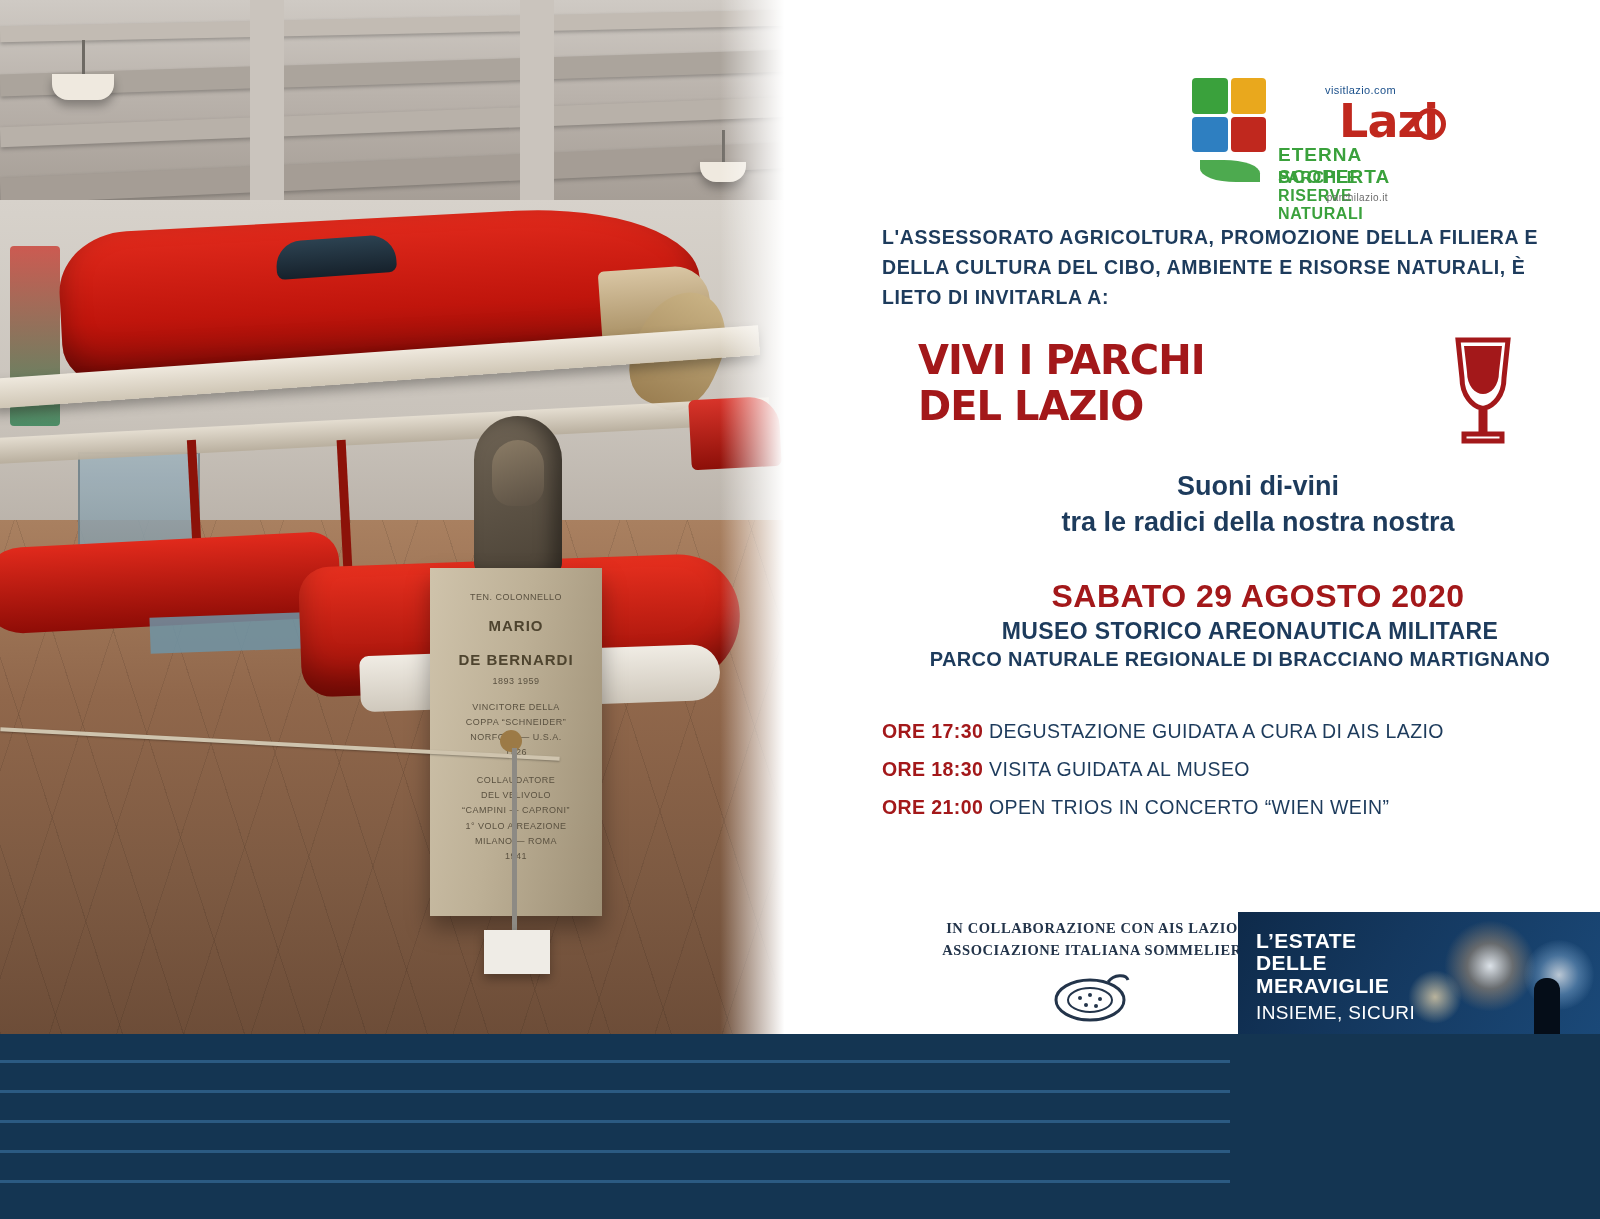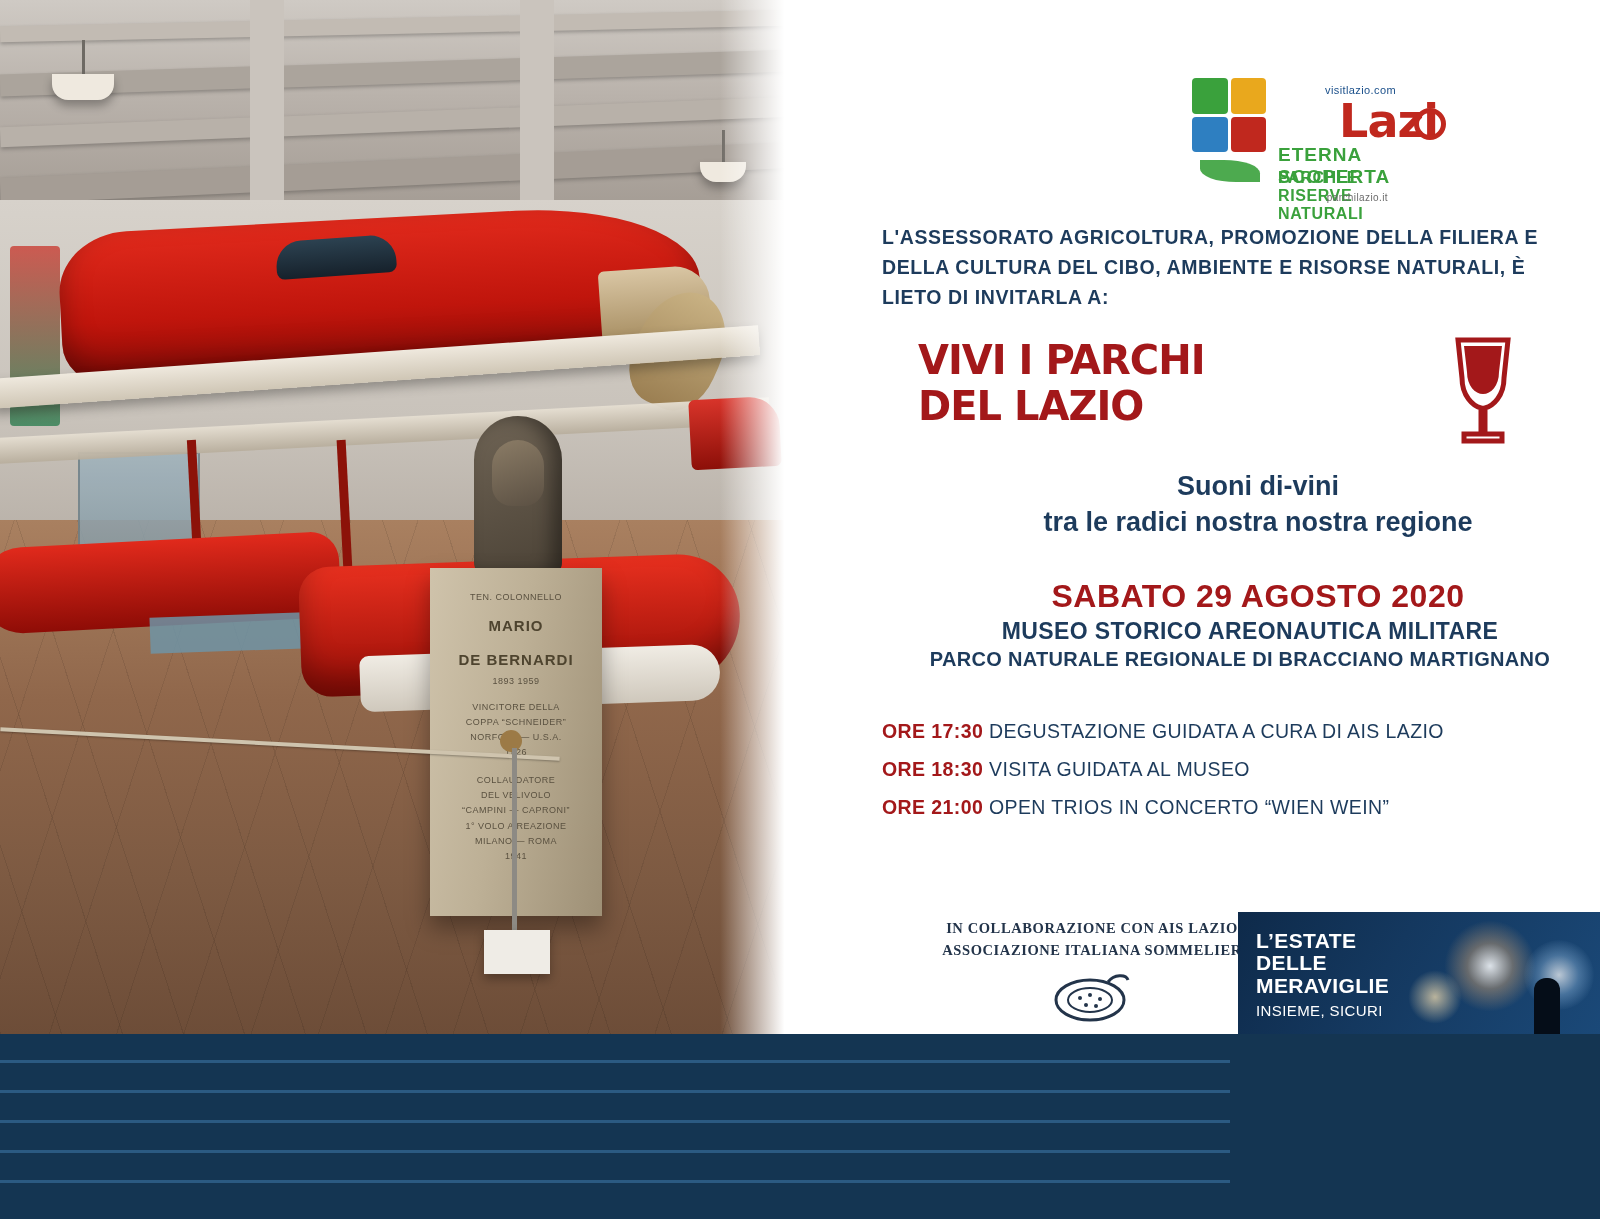--- a/index.html
+++ b/index.html
@@ -206,21 +206,21 @@
     background:linear-gradient(120deg,#0e2a4a 0%,#14385f 40%,#1b4a7a 100%);
     overflow:hidden;
   }
   .fw{position:absolute;border-radius:50%;}
   .fw1{left:206px;top:8px;width:92px;height:92px;background:radial-gradient(circle, rgba(255,255,255,.85) 0%, rgba(255,190,120,.35) 35%, rgba(255,160,90,0) 70%);}
   .fw2{left:286px;top:28px;width:70px;height:70px;background:radial-gradient(circle, rgba(255,255,255,.7) 0%, rgba(180,220,255,.3) 40%, rgba(120,190,255,0) 72%);}
   .fw3{left:170px;top:58px;width:54px;height:54px;background:radial-gradient(circle, rgba(255,230,180,.7) 0%, rgba(255,190,120,0) 70%);}
   .silhouette{position:absolute;left:296px;top:66px;width:26px;height:56px;background:#050d18;border-radius:12px 12px 0 0;}
   .estate-txt{position:absolute;left:18px;top:18px;color:#fff;}
   .estate-l1{font-size:21px;font-weight:bold;letter-spacing:.4px;line-height:1.06;}
-  .estate-l4{font-size:15px;font-weight:400;letter-spacing:.4px;margin-top:5px;}
+  .estate-l4{font-size:19px;font-weight:400;letter-spacing:.4px;margin-top:5px;}
 
   
   .bottom{position:absolute;left:0;top:1034px;width:1600px;height:185px;background:#143552;}
   .bline{position:absolute;left:0;height:3px;background:#2b5a82;}
   .bl1{top:26px;width:1230px;}
   .bl2{top:56px;width:1230px;}
   .bl3{top:86px;width:1230px;}
   .bl4{top:116px;width:1230px;}
   .bl5{top:146px;width:1230px;}
 
@@ -335,21 +335,21 @@
       <div class="glass">
         <svg width="90" height="120" viewBox="0 0 90 120">
           <path d="M22 8 H72 L68 46 C68 64 57 74 49 76 L49 102 H66 V109 H28 V102 H45 L45 76 C37 74 26 64 26 46 Z" fill="none" stroke="#a3181a" stroke-width="5"></path>
           <path d="M28 14 H66 L63 40 C63 54 55 62 47 62 C39 62 31 54 31 40 Z" fill="#a3181a"></path>
         </svg>
       </div>
     </div>
 
     <div class="subtitle">
       <div>Suoni di-vini</div>
-      <div>tra le radici nostra nostra regione</div>
+      <div>tra le radici della nostra nostra</div>
     </div>
 
     <div class="date">SABATO 29 AGOSTO 2020</div>
     <div class="venue">MUSEO STORICO AREONAUTICA MILITARE</div>
     <div class="park">PARCO NATURALE REGIONALE DI BRACCIANO MARTIGNANO</div>
 
     <div class="schedule">
       <div class="sch-row">
         <span class="sch-time">ORE 17:30</span>
         <span>DEGUSTAZIONE GUIDATA A CURA DI AIS LAZIO</span>

